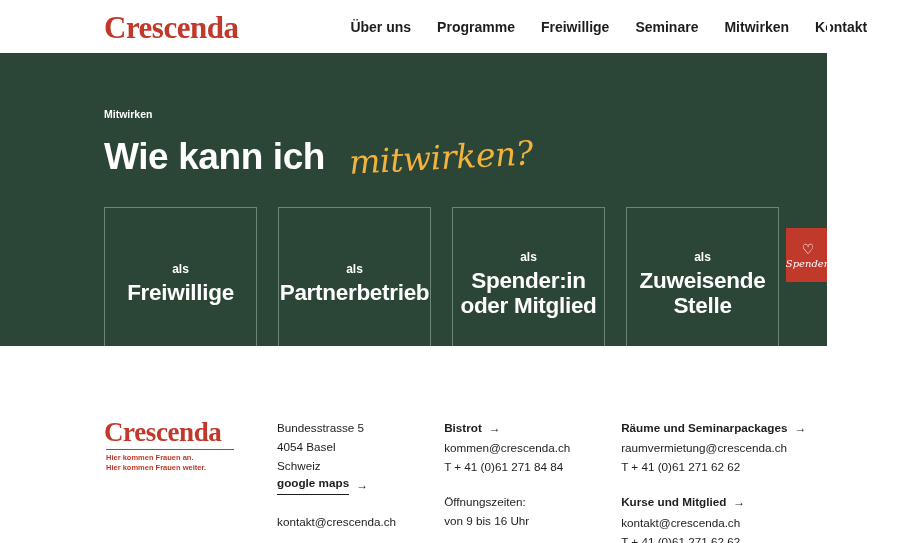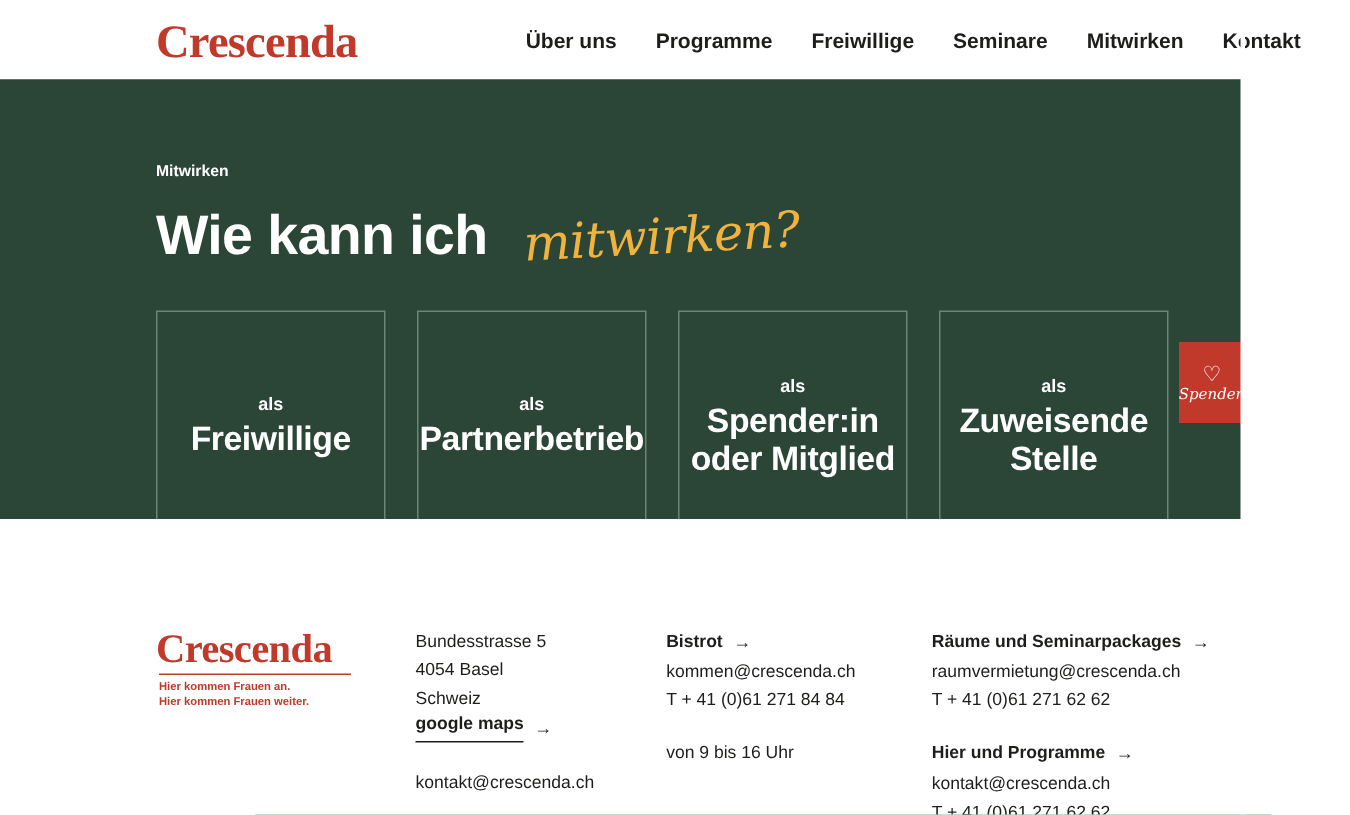--- a/index.html
+++ b/index.html
@@ -284,33 +284,34 @@
     </div>
 
     <div class="col col-bistrot">
       <div class="head">
         <span>Bistrot</span>
         <span class="arrow">→</span>
       </div>
       <div>kommen@crescenda.ch</div>
       <div>T + 41 (0)61 271 84 84</div>
       <div class="spacer-block"></div>
+      <div>Öffnungszeiten:</div>
       <div>von 9 bis 16 Uhr</div>
     </div>
 
     <div class="col col-raeume">
       <div class="head">
         <span>Räume und Seminarpackages</span>
         <span class="arrow">→</span>
       </div>
       <div>raumvermietung@crescenda.ch</div>
       <div>T + 41 (0)61 271 62 62</div>
       <div class="spacer-block"></div>
       <div class="head">
-        <span>Hier und Programme</span>
+        <span>Kurse und Mitglied</span>
         <span class="arrow">→</span>
       </div>
       <div>kontakt@crescenda.ch</div>
       <div>T + 41 (0)61 271 62 62</div>
     </div>
   </footer>
 
   <div class="right-edge"></div>
 </div>
 

